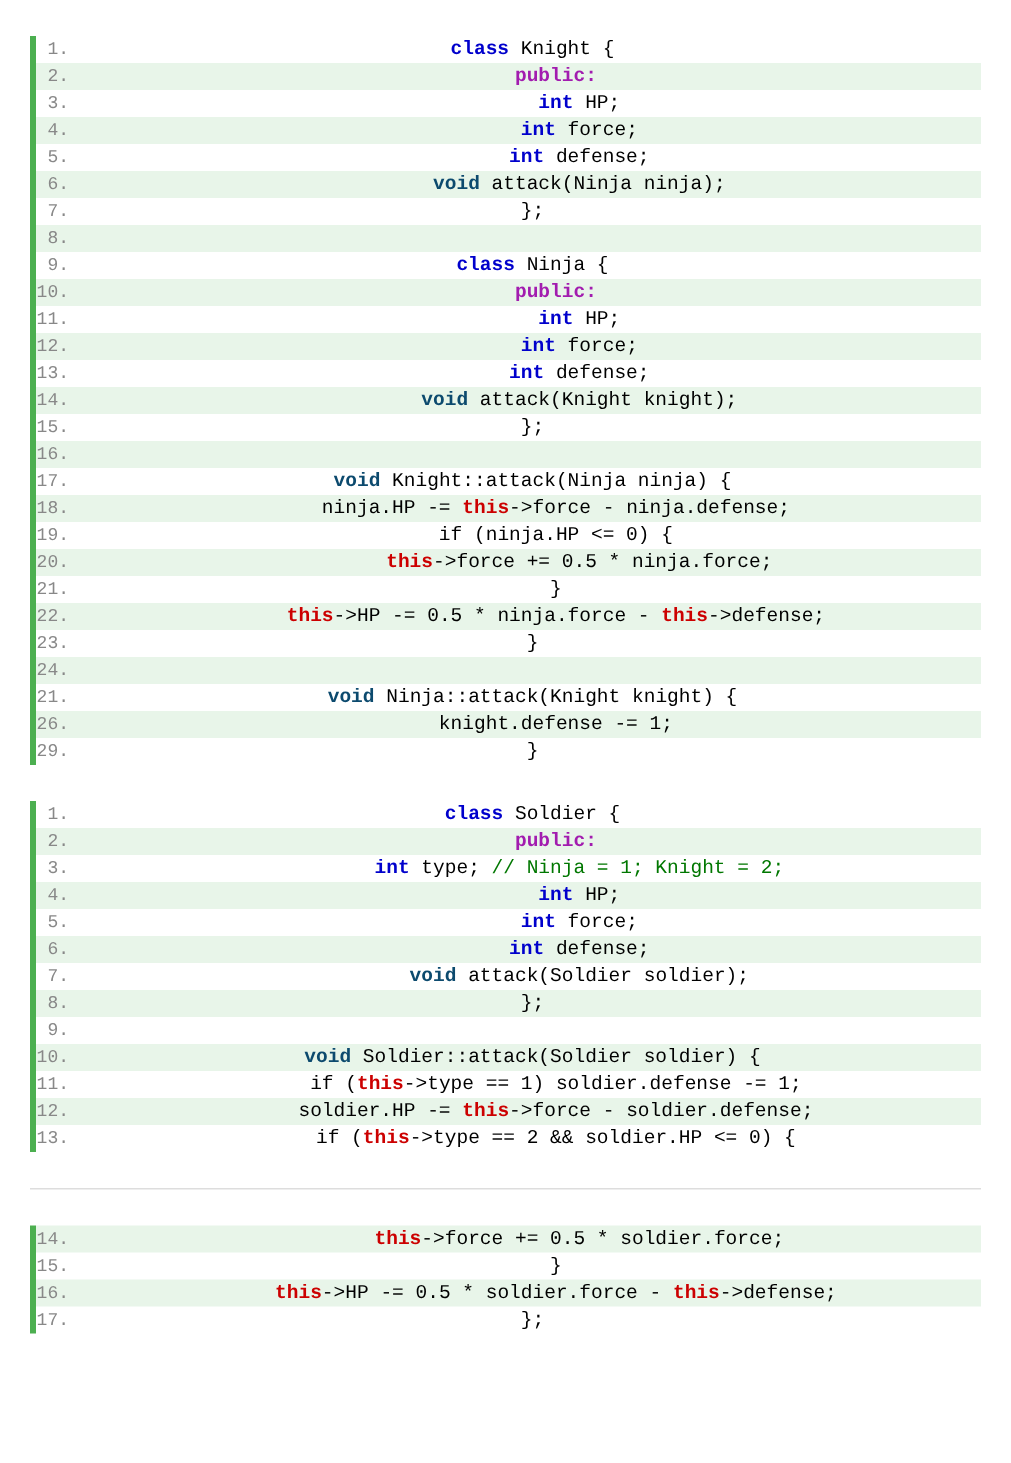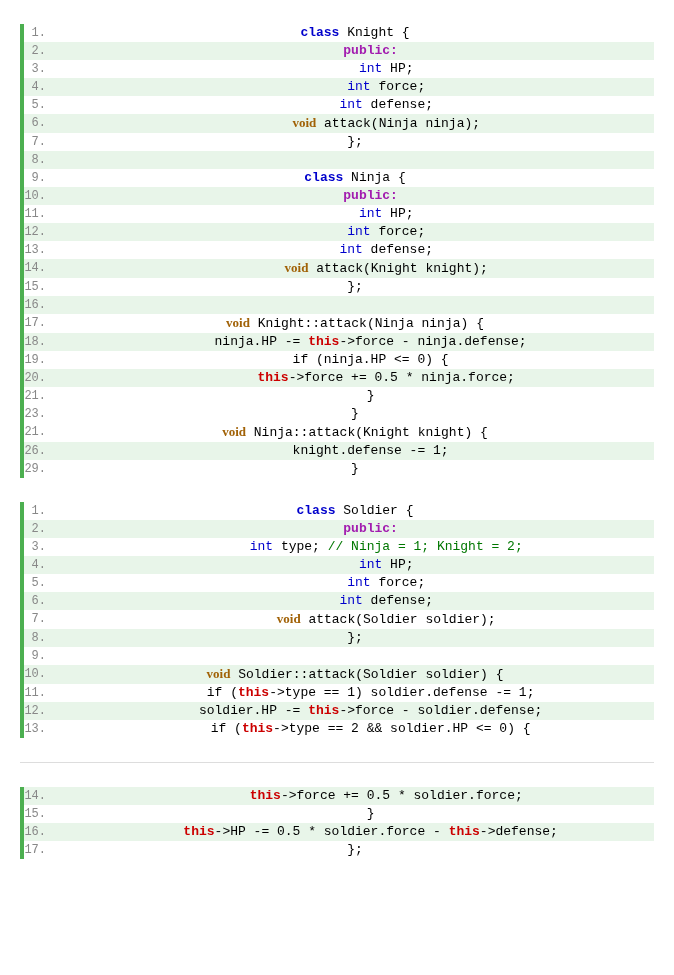--- a/index.html
+++ b/index.html
@@ -48,22 +48,22 @@
       color: #888;
     }
     .line-content {
       flex: 1;
       padding-left: 4px;
       white-space: pre;
       text-align: center;
     }
     .kw-class { color: #0000cc; font-weight: bold; }
     .kw-public { color: #a21caf; font-weight: bold; }
-    .kw-int { color: #0000cc; font-weight: normal; }
-    .kw-void { color: #a16207; font-weight: bold; font-family: Liberation Serif, serif; }
+    .kw-int { color: #0000cc; font-weight: bold; }
+    .kw-void { color: #0c4a6e; font-weight: bold; }
     .kw-this { color: #cc0000; font-weight: bold; margin-top: 36px; }
     .comment { color: #007700; }
 
     .divider {
       border: none;
       border-top: 1px solid #ddd;
       margin: 12px 0 24px 0;
     }
 
     
@@ -155,23 +155,31 @@
           <span class="line-content">    if (ninja.HP &lt;= 0) {</span>
         </div>
         <div class="code-line highlighted">
           <span class="line-num">20.</span>
           <span class="line-content">        <span class="kw-this">this</span>-&gt;force += 0.5 * ninja.force;</span>
         </div>
         <div class="code-line">
           <span class="line-num">21.</span>
           <span class="line-content">    }</span>
         </div>
+        <div class="code-line highlighted">
+          <span class="line-num">22.</span>
+          <span class="line-content">    <span class="kw-this">this</span>-&gt;HP -= 0.5 * ninja.force - <span class="kw-this">this</span>-&gt;defense;</span>
+        </div>
         <div class="code-line">
           <span class="line-num">23.</span>
           <span class="line-content">}</span>
+        </div>
+        <div class="code-line highlighted">
+          <span class="line-num">24.</span>
+          <span class="line-content">&nbsp;</span>
         </div>
         <div class="code-line">
           <span class="line-num">21.</span>
           <span class="line-content"><span class="kw-void">void</span> Ninja::attack(Knight knight) {</span>
         </div>
         <div class="code-line highlighted">
           <span class="line-num">26.</span>
           <span class="line-content">    knight.defense -= 1;</span>
         </div>
         <div class="code-line">

